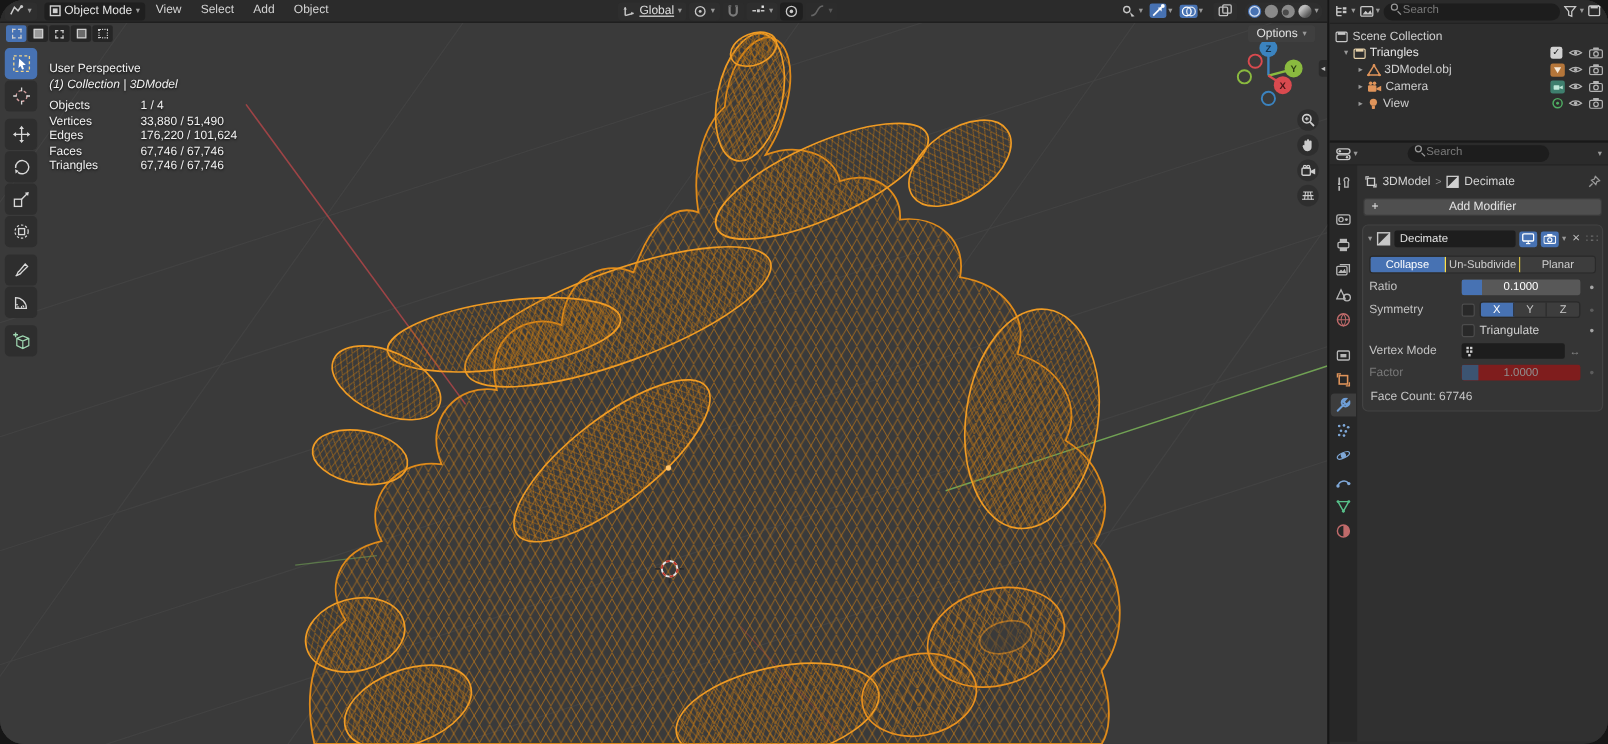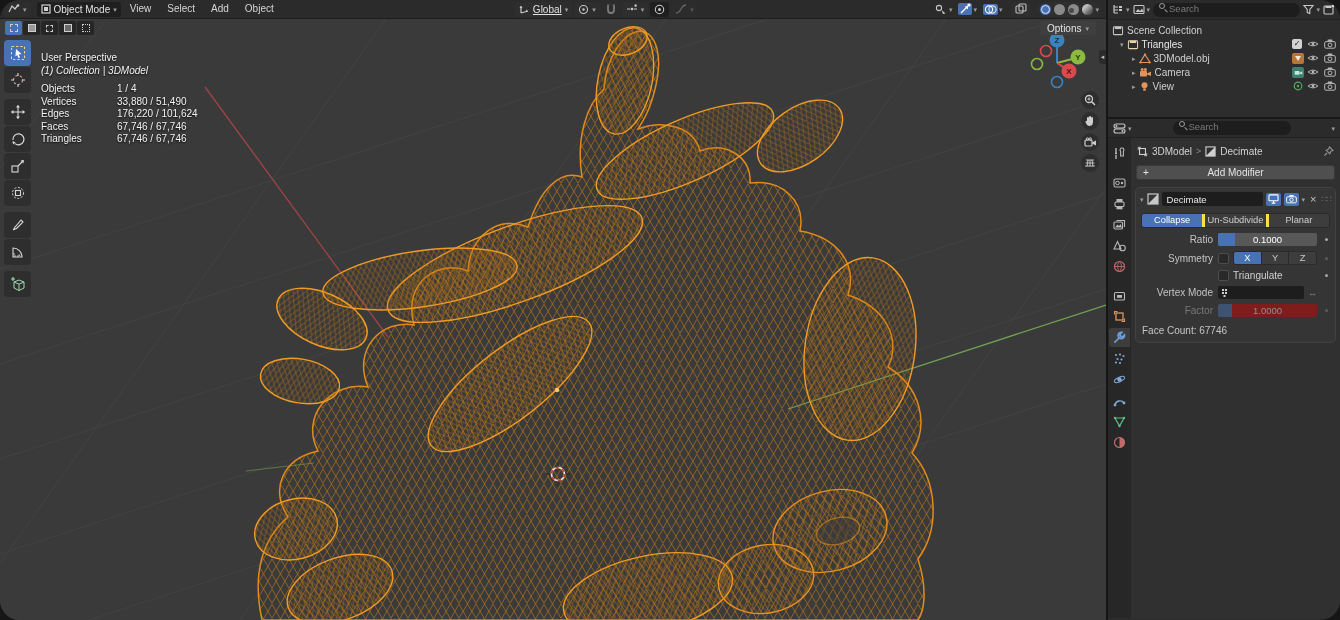--- a/index.html
+++ b/index.html
@@ -91,26 +91,26 @@
   .addmod .lbl { flex:1; text-align:center; }
 
   .mod-panel { margin:7px 0 0 0; background:#353535; border:1px solid #424242; border-radius:5px; padding:3px 4px 6px 4px; }
   .mod-head { display:flex; align-items:center; gap:3px; height:16px; }
   .name-field { flex:1; height:14px; background:#1d1d1d; border-radius:2px; border:none; outline:none; color:#e8e8e8; font-size:9.5px; padding:0 5px; font-family:inherit; min-width:0; }
   .mini-tog { width:15px; height:13px; background:#4772b3; border-radius:2px; display:flex; align-items:center; justify-content:center; }
   .mini-x { color:#c2c2c2; font-size:11px; padding:0 2px; }
   .grip { color:#6e6e6e; font-size:9px; letter-spacing:-1px; }
 
   .mode-tabs { display:flex; margin:6px 1px 0 1px; border-radius:3px; overflow:hidden; border:1px solid #2a2a2a; }
-  .mode-tabs > div { flex:1; text-align:center; line-height:13px; background:#3d3d3d; color:#cfcfcf; border-right:3px solid #fde047; font-size:9.3px; }
+  .mode-tabs > div { flex:1; text-align:center; line-height:13px; background:#3d3d3d; color:#cfcfcf; border-right:1px solid #fde047; font-size:9.3px; }
   .mode-tabs > div:last-child { border-right:none; }
   .mode-tabs > div.active { background:#4772b3; color:#fff; }
 
   .prow { display:grid; grid-template-columns:72px 1fr 8px; align-items:center; gap:5px; margin:5px 1px 0 1px; }
-  .prow .plabel { text-align:right; color:#c3c3c3; }
+  .prow .plabel { text-align:left; color:#c3c3c3; }
   .prow .plabel.dis { color:#787878; }
   .slider { position:relative; height:13px; background:#585858; border-radius:2px; overflow:hidden; text-align:center; color:#fff; line-height:13px; font-size:9.5px; }
   .slider .fill { position:absolute; left:0; top:0; bottom:0; background:#4772b3; }
   .slider .v { position:relative; }
   .slider.dis { background:#7f1d1d; color:#909090; }
   .slider.dis .fill { background:#3c5472; }
   .adot { width:3px; height:3px; border-radius:50%; background:#a5a5a5; justify-self:center; }
   .adot.faint { opacity:.35; }
   .cbox { width:11px; height:11px; background:#292929; border:1px solid #4d4d4d; border-radius:2px; flex:none; }
   .valflex { display:flex; align-items:center; gap:4px; min-width:0; }

